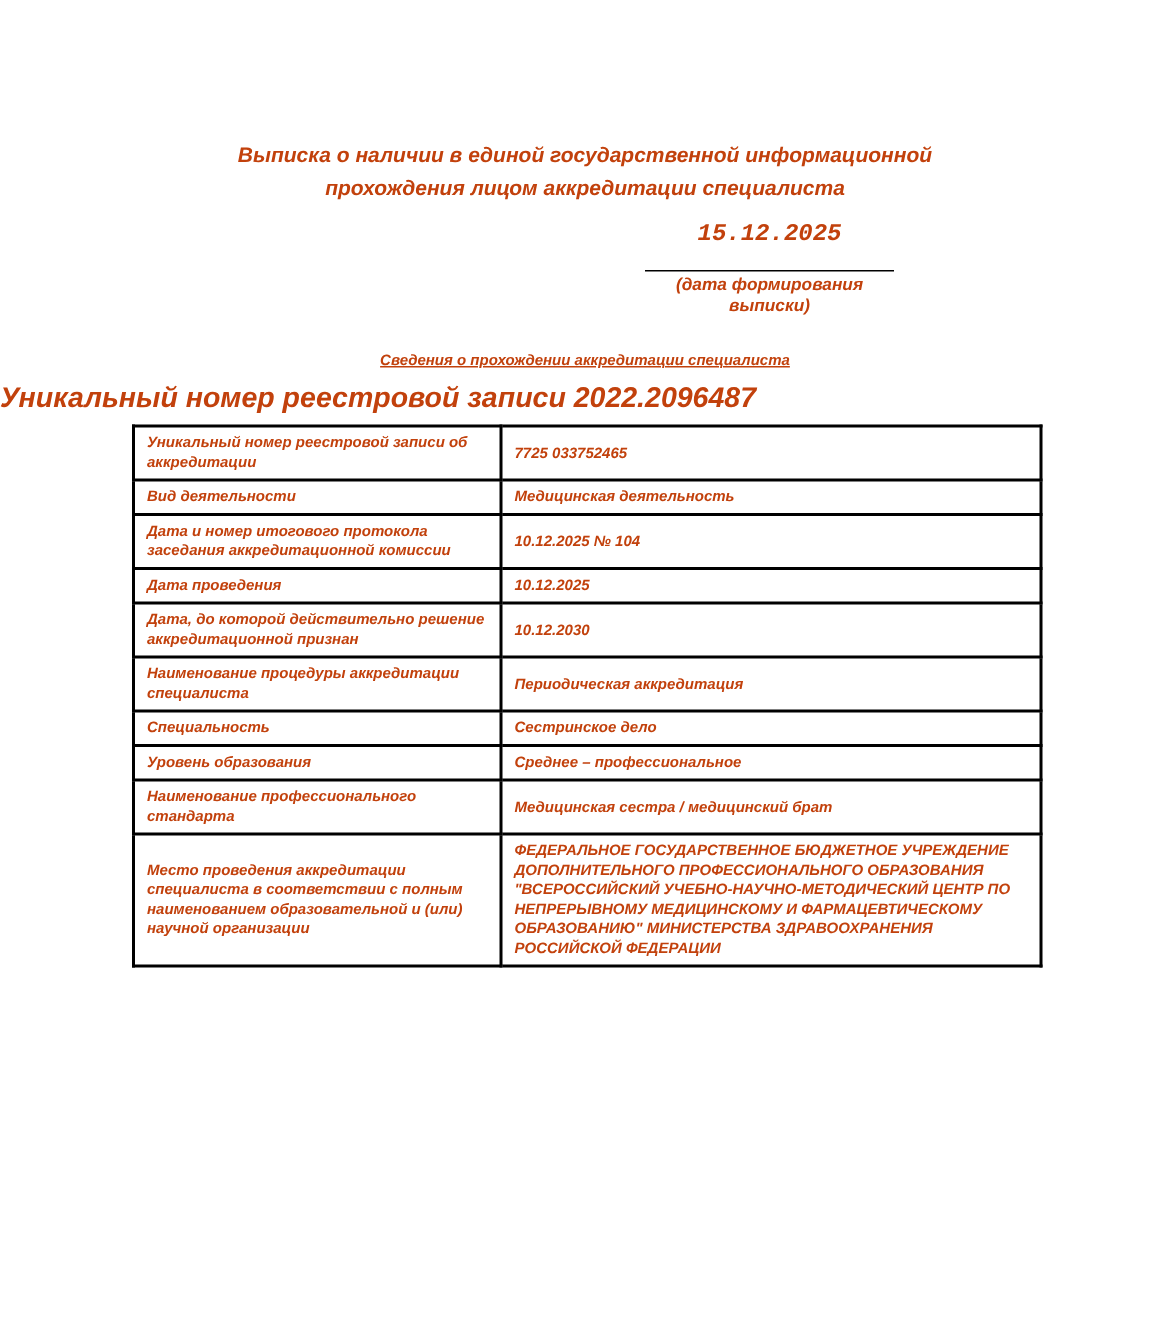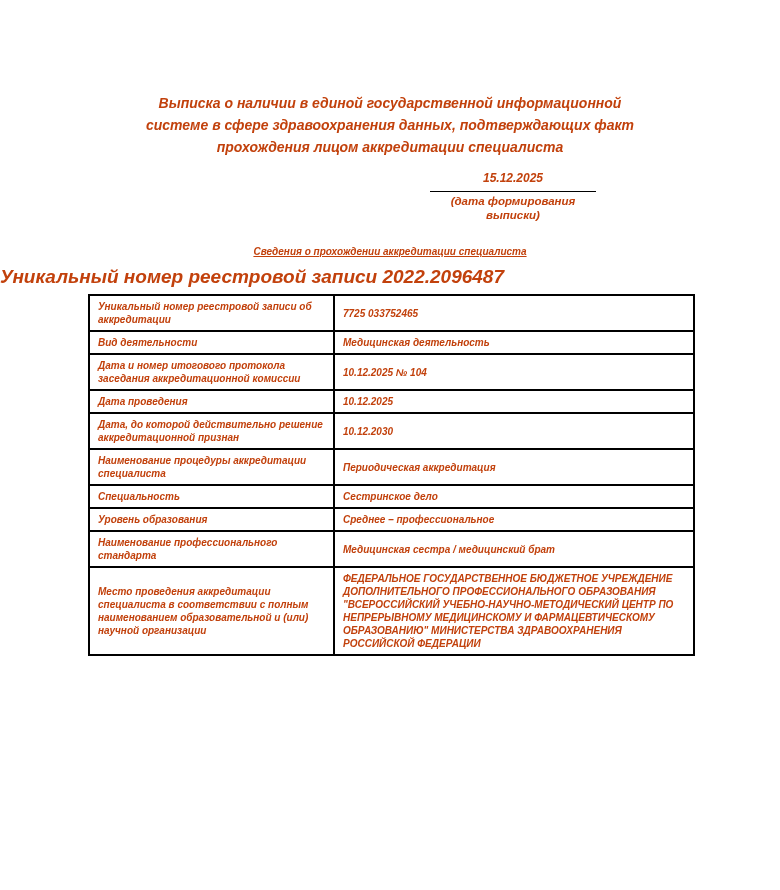--- a/index.html
+++ b/index.html
@@ -24,24 +24,25 @@
     font-size: 14px;
     line-height: 22px;
   }
   .date-block {
     width: 166px;
     margin-left: 430px;
     margin-top: 13px;
     text-align: center;
   }
   .date-value {
-    font-size: 12px;
+    font-size: 16px;
     line-height: 14px;
-    padding-bottom: 6px;
+    padding-bottom: 17px;
     border-bottom: 1.6px solid #000000;
+    font-family: Liberation Mono, monospace;
   }
   .date-caption {
     font-size: 11.5px;
     line-height: 14px;
     padding-top: 2px;
   }
   .intro {
     margin: 21px auto 0 auto;
     width: 680px;
     text-align: center;
@@ -81,21 +82,20 @@
   td.label-cell { width: 227px; }
   td.value-cell { width: 342px; }
 </style>
 </head>
 <body>
 
 <div class="page">
 
   <div class="doc-title">
     <div>Выписка о наличии в единой государственной информационной</div>
-    <div>системе в сфере здравоохранения данных, подтверждающих факт</div>
     <div>прохождения лицом аккредитации специалиста</div>
   </div>
 
   <div class="date-block">
     <div class="date-value">15.12.2025</div>
     <div class="date-caption">(дата формирования выписки)</div>
   </div>
 
 
   <div class="section-heading">Сведения о прохождении аккредитации специалиста</div>

